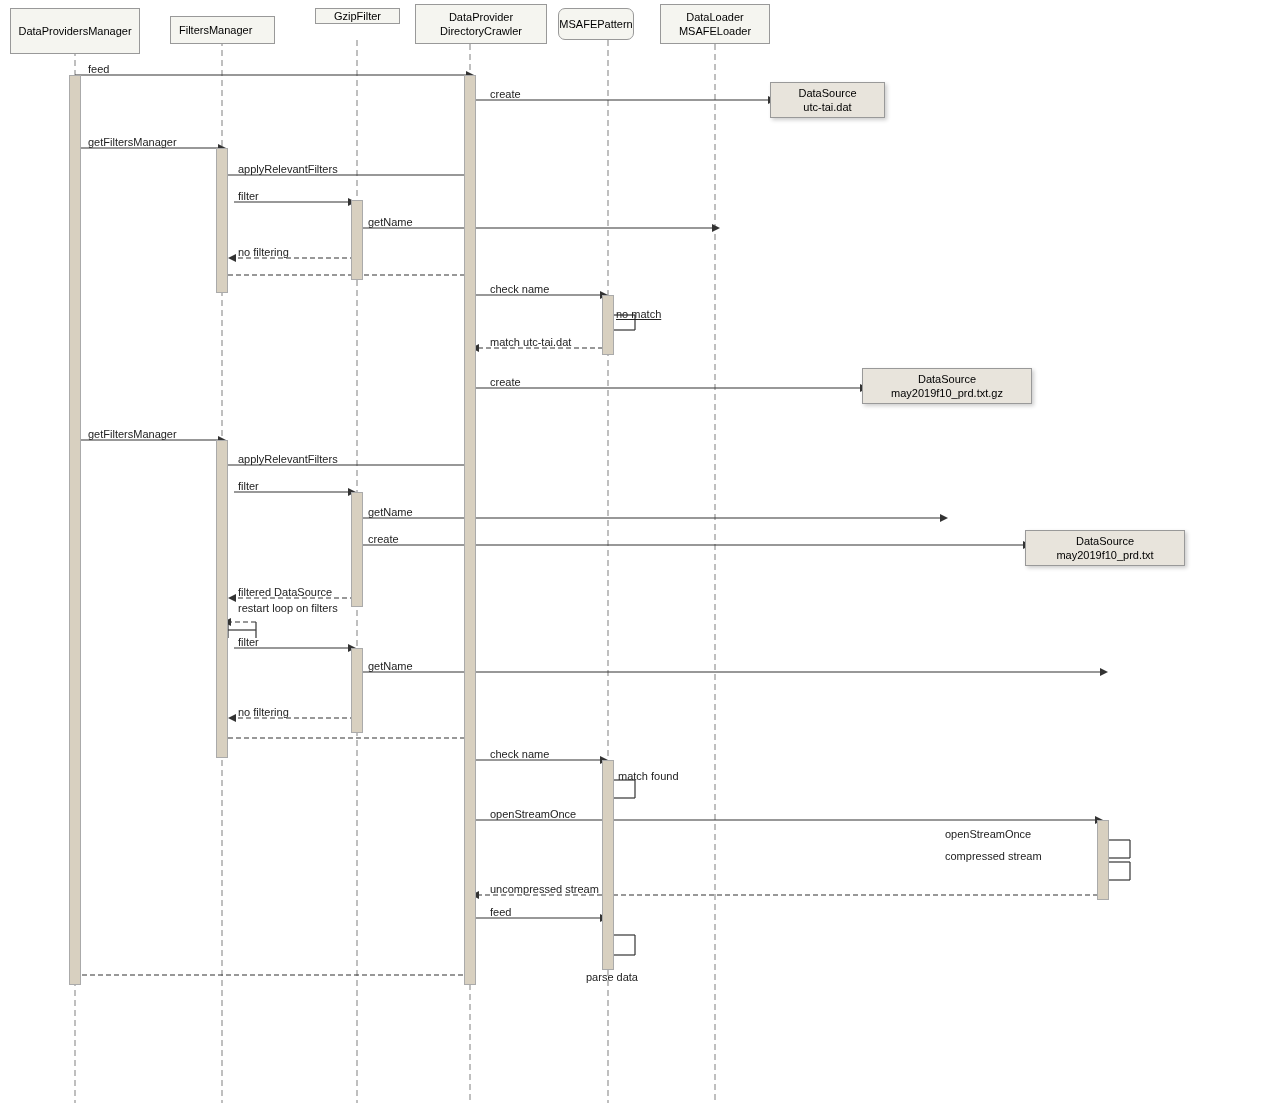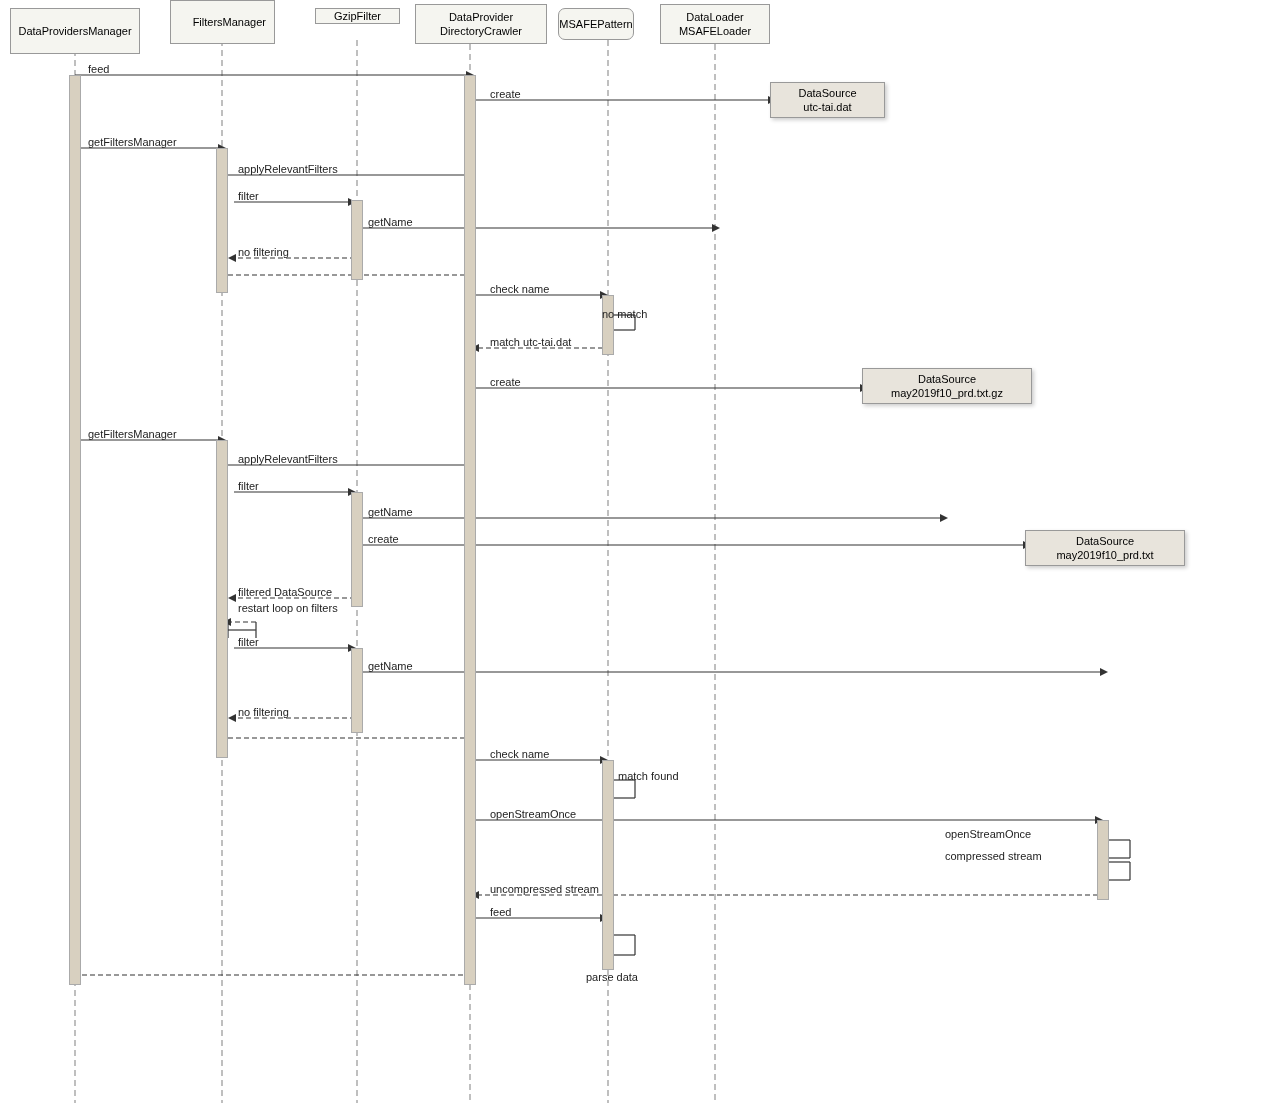--- a/index.html
+++ b/index.html
@@ -186,21 +186,21 @@
 
     <line x1="471" y1="975" x2="77" y2="975" stroke="#333" stroke-width="1.2" stroke-dasharray="5,3"></line>
     <polygon points="79,971 71,975 79,979" fill="#333"></polygon>
 
   </svg>
 
   <div class="participant-box" style="left:10px; top:8px; width:130px; height:46px; display:flex; align-items:center; justify-content:center;">
     <span>DataProvidersManager</span>
   </div>
 
-  <div class="participant-box" style="left:170px; top:0; width:105px; height:44px; display:flex; align-items:center; justify-content:flex-end;">
+  <div class="participant-box" style="left:170px; top:16px; width:105px; height:28px; display:flex; align-items:center; justify-content:flex-start;">
     <span>FiltersManager</span>
   </div>
 
   <div class="participant-box" style="left:315px; top:8px; width:85px; height:16px; display:flex; align-items:center; justify-content:center;">
     <span>GzipFilter</span>
   </div>
 
   <div class="participant-box" style="left:415px; top:4px; width:132px; height:40px; display:flex; align-items:center; justify-content:center; text-align:center; line-height:1.3;">
     <span>DataProvider<br>DirectoryCrawler</span>
   </div>
@@ -242,21 +242,21 @@
   <div class="activation" style="left:1097px; top:820px; height:80px;"></div>
 
   <span class="msg-label" style="left:88px; top:63px;">feed</span>
   <span class="msg-label" style="left:490px; top:88px;">create</span>
   <span class="msg-label" style="left:88px; top:136px;">getFiltersManager</span>
   <span class="msg-label" style="left:238px; top:163px;">applyRelevantFilters</span>
   <span class="msg-label" style="left:238px; top:190px;">filter</span>
   <span class="msg-label" style="left:368px; top:216px;">getName</span>
   <span class="msg-label" style="left:238px; top:246px;">no filtering</span>
   <span class="msg-label" style="left:490px; top:283px;">check name</span>
-  <span class="msg-label" style="left:602px; top:308px;">no match</span>
+  <span class="msg-label" style="left:616px; top:308px;text-decoration:underline;">no match</span>
   <span class="msg-label" style="left:490px; top:336px;">match utc-tai.dat</span>
   <span class="msg-label" style="left:490px; top:376px;">create</span>
   <span class="msg-label" style="left:88px; top:428px;">getFiltersManager</span>
   <span class="msg-label" style="left:238px; top:453px;">applyRelevantFilters</span>
   <span class="msg-label" style="left:238px; top:480px;">filter</span>
   <span class="msg-label" style="left:368px; top:506px;">getName</span>
   <span class="msg-label" style="left:368px; top:533px;">create</span>
   <span class="msg-label" style="left:238px; top:586px;">filtered DataSource</span>
   <span class="msg-label" style="left:238px; top:602px;">restart loop on filters</span>
   <span class="msg-label" style="left:238px; top:636px;">filter</span>

